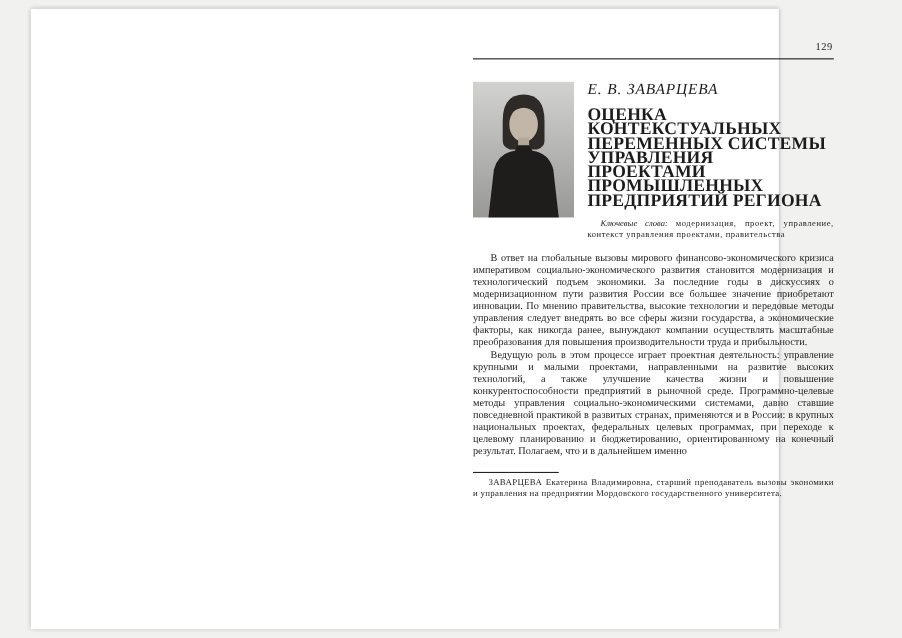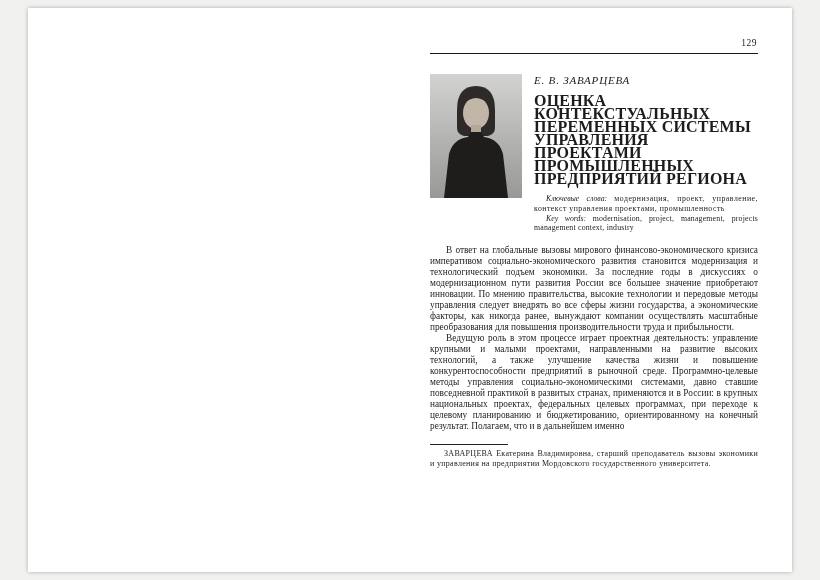--- a/index.html
+++ b/index.html
@@ -13,21 +13,21 @@
   }
   .canvas {
     width: 820px;
     height: 580px;
     position: relative;
   }
   .sheet {
     position: absolute;
     left: 28px;
     top: 8px;
-    width: 764px;
+    width: 680px;
     height: 564px;
     background: #ffffff;
     box-shadow: 0 0 4px rgba(0,0,0,0.28);
   }
   .content {
     position: absolute;
     left: 402px;
     top: 30px;
     width: 328px;
     color: #1c1c1c;
@@ -53,21 +53,21 @@
     height: 124px;
     flex: 0 0 92px;
     overflow: hidden;
   }
   .header-text {
     flex: 1;
     min-width: 0;
   }
   .author {
     font-style: italic;
-    font-size: 11px;
+    font-size: 14px;
     letter-spacing: 0.8px;
     margin: 0 0 8px 0;
   }
   .title {
     font-weight: bold;
     font-size: 16px;
     line-height: 13px;
     letter-spacing: 0.2px;
     margin: 0;
   }
@@ -141,22 +141,21 @@
             <rect x="41" y="51" width="10" height="12" fill="#b3a797"></rect>
             <path d="M14 124 L19 80 Q23 65 38 63 L41 58 L51 58 L54 63 Q69 65 73 80 L78 124 Z" fill="#1f1d1c"></path>
           </svg>
         </div>
 
         <div class="header-text">
           <p class="author">Е. В. ЗАВАРЦЕВА</p>
           <p class="title">ОЦЕНКА КОНТЕКСТУАЛЬНЫХ ПЕРЕМЕННЫХ СИСТЕМЫ УПРАВЛЕНИЯ ПРОЕКТАМИ ПРОМЫШЛЕННЫХ ПРЕДПРИЯТИЙ РЕГИОНА</p>
 
           <div class="keywords">
-            <p class="kw-p"><span class="kw-label">Ключевые слова:</span> <span class="kw-ru-text">модернизация, проект, управление, контекст управления проектами, промышленность</span></p>
-            <p class="kw-p"><span class="kw-label">Key words:</span> <span class="kw-en-text">modernisation, project, management, projects management context, industry</span></p>
+            <p class="kw-p"><span class="kw-label">Ключевые слова:</span> <span class="kw-ru-text">модернизация, проект, управление, контекст управления проектами, правительства</span></p>
           </div>
         </div>
       </div>
 
       <div class="body-text">
         <p>В ответ на глобальные вызовы мирового финансово-экономического кризиса императивом социально-экономического развития становится модернизация и технологический подъем экономики. За последние годы в дискуссиях о модернизационном пути развития России все большее значение приобретают инновации. По мнению правительства, высокие технологии и передовые методы управления следует внедрять во все сферы жизни государства, а экономические факторы, как никогда ранее, вынуждают компании осуществлять масштабные преобразования для повышения производительности труда и прибыльности.</p>
         <p>Ведущую роль в этом процессе играет проектная деятельность: управление крупными и малыми проектами, направленными на развитие высоких технологий, а также улучшение качества жизни и повышение конкурентоспособности предприятий в рыночной среде. Программно-целевые методы управления социально-экономическими системами, давно ставшие повседневной практикой в развитых странах, применяются и в России: в крупных национальных проектах, федеральных целевых программах, при переходе к целевому планированию и бюджетированию, ориентированному на конечный результат. Полагаем, что и в дальнейшем именно</p>
       </div>
 
       <hr class="footnote-rule">

